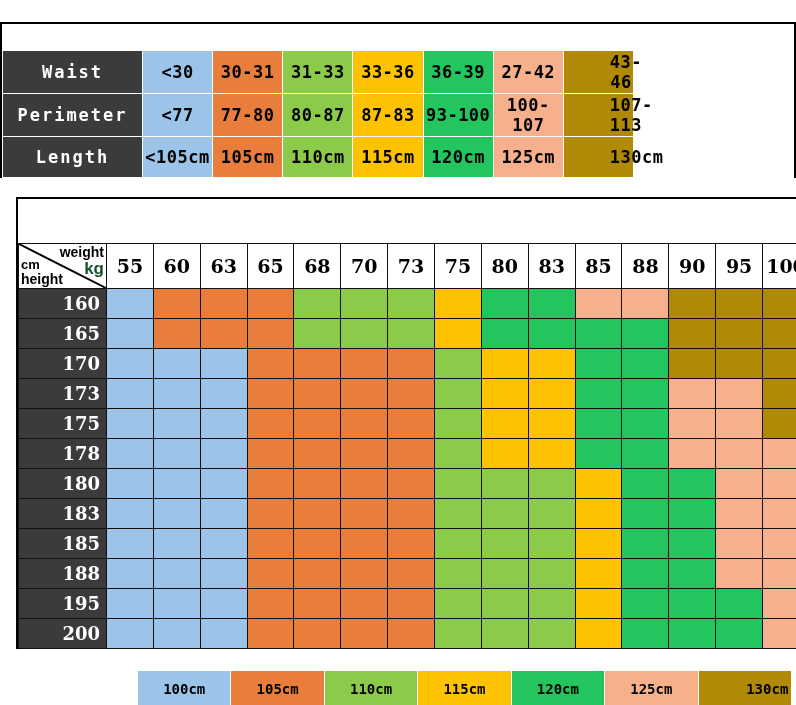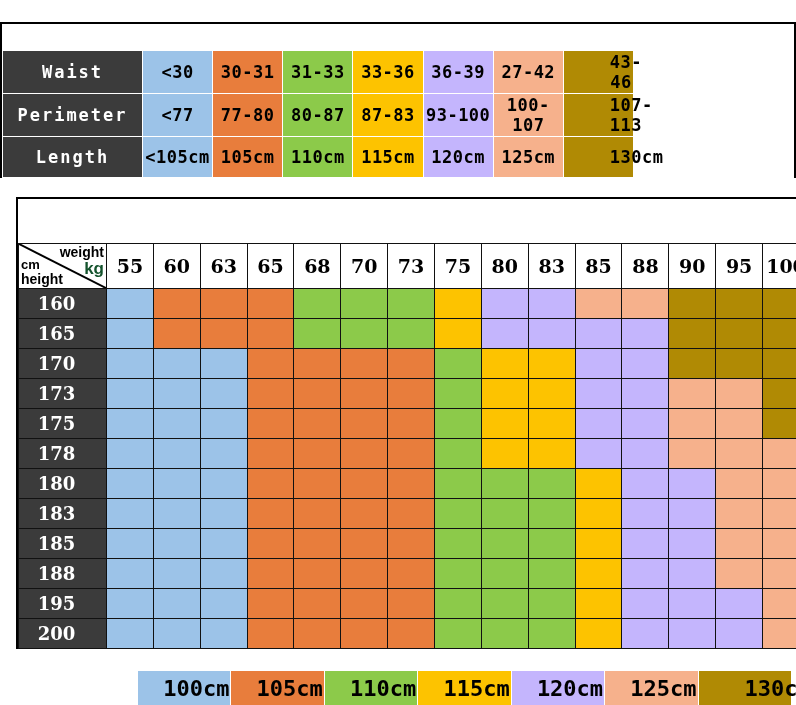--- a/index.html
+++ b/index.html
@@ -104,52 +104,52 @@
     text-align:center;
     vertical-align:middle;
   }
   table.grid td.hrow{
     width:87px;height:29px;
     background:#3b3b3b;
     color:#ffffff;
     font-family:"DejaVu Serif", serif;
     font-weight:bold;
     font-size:18px;
-    text-align:center;
+    text-align:right;
     vertical-align:middle;
-    padding-right:12px;
+    padding-right:6px;
   }
   table.grid td.cell{height:29px;}
 
   
   .c-blue{background:#9CC3E8;}
   .c-orange{background:#E87D3C;}
   .c-green{background:#8CCA4A;}
   .c-yellow{background:#FDC300;}
-  .c-gray{background:#c4b5fd;}
+  .c-gray{background:#22c55e;}
   .c-peach{background:#F6B18C;}
   .c-gold{background:#B08A04;padding-left:46px;}
 
   
   .legend{
     position:absolute;left:137px;top:670px;
     width:655px;
   }
   table.legend-table{
     border-collapse:collapse;
     width:655px;
     table-layout:fixed;
   }
   table.legend-table td{
     height:33px;
-    text-align:right;
+    text-align:center;
     vertical-align:middle;
     font-family:"DejaVu Sans Mono", monospace;
     font-weight:bold;
-    font-size:22px;
+    font-size:14px;
     color:#000;
     border:1px solid #ffffff;
     margin-top:7px;
   }
 </style>
 </head>
 <body>
 
 <div class="page">
 

